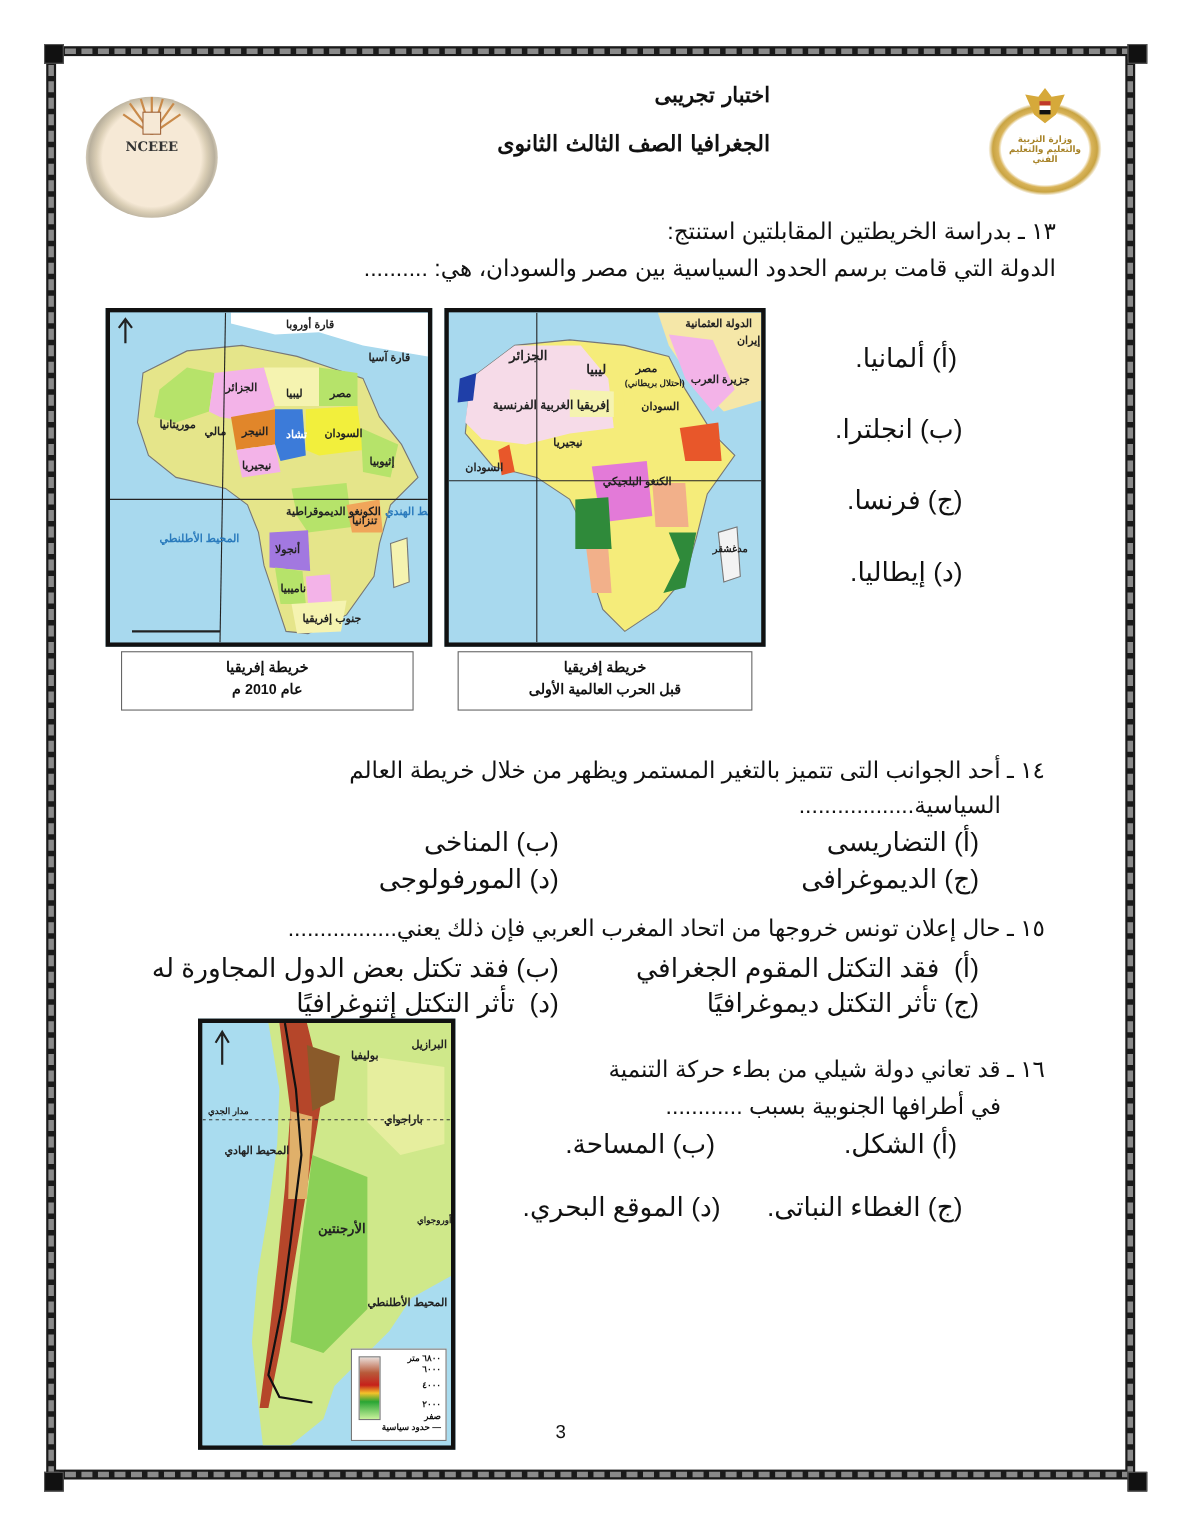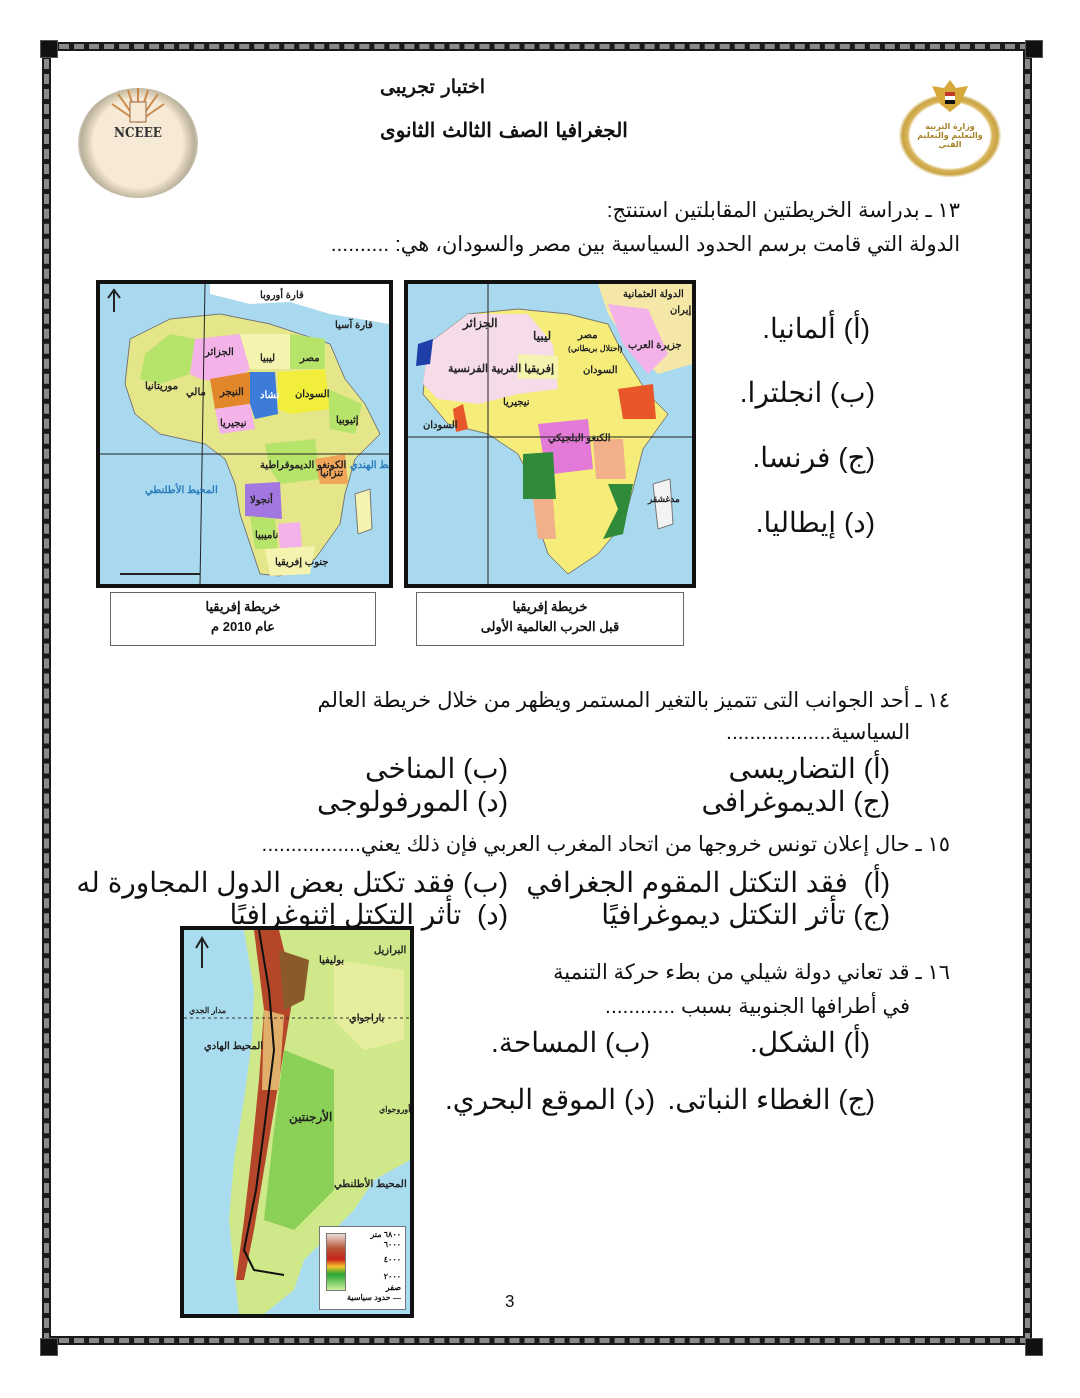--- a/index.html
+++ b/index.html
@@ -6,23 +6,23 @@
   html,body{width:1080px;height:1398px;background:#fff;overflow:hidden}
   body{position:relative;font-family:"DejaVu Sans","Liberation Sans",sans-serif;color:#111}
   .frame{position:absolute;left:42px;top:42px;width:990px;height:1303px;
     border:9px solid #1a1a1a;
     background-clip:padding-box}
   .frame::before{content:"";position:absolute;inset:-7px;border:5px dashed #8a8a8a;pointer-events:none}
   .corner{position:absolute;width:18px;height:18px;background:#111;border:1px solid #555}
   .c-tl{left:40px;top:40px}.c-tr{left:1025px;top:40px}.c-bl{left:40px;top:1338px}.c-br{left:1025px;top:1338px}
   .rtl{direction:rtl;unicode-bidi:isolate}
   .abs{position:absolute}
-  .hdr-title{font-family:"DejaVu Serif",serif;font-weight:bold;font-size:19px;text-align:left}
+  .hdr-title{font-family:"DejaVu Serif",serif;font-weight:bold;font-size:19px;text-align:right}
   .q-head{font-family:"Liberation Sans",sans-serif;font-weight:normal;font-size:21px;white-space:nowrap}
-  .opt{font-family:"Liberation Sans",sans-serif;font-size:28px;white-space:nowrap}
+  .opt{font-family:"Liberation Sans",sans-serif;font-size:24px;white-space:nowrap}
   .logo{position:absolute;border-radius:50%;display:flex;align-items:center;flex-direction:column}
   .map{position:absolute;border:4px solid #111;overflow:hidden;background:#a9dcef}
   .caption{position:absolute;border:1px solid #666;text-align:center;font-family:"Liberation Sans",sans-serif;font-weight:bold;font-size:13px;line-height:20px;padding-top:4px}
   .lbl{position:absolute;font-family:"Liberation Sans",sans-serif;font-weight:bold;font-size:10px;color:#222;white-space:nowrap;direction:rtl}
   .pagenum{position:absolute;left:505px;top:1292px;font-family:"Liberation Sans",sans-serif;font-size:17px}
 </style>
 </head>
 <body>
 
 <div class="frame"></div>

